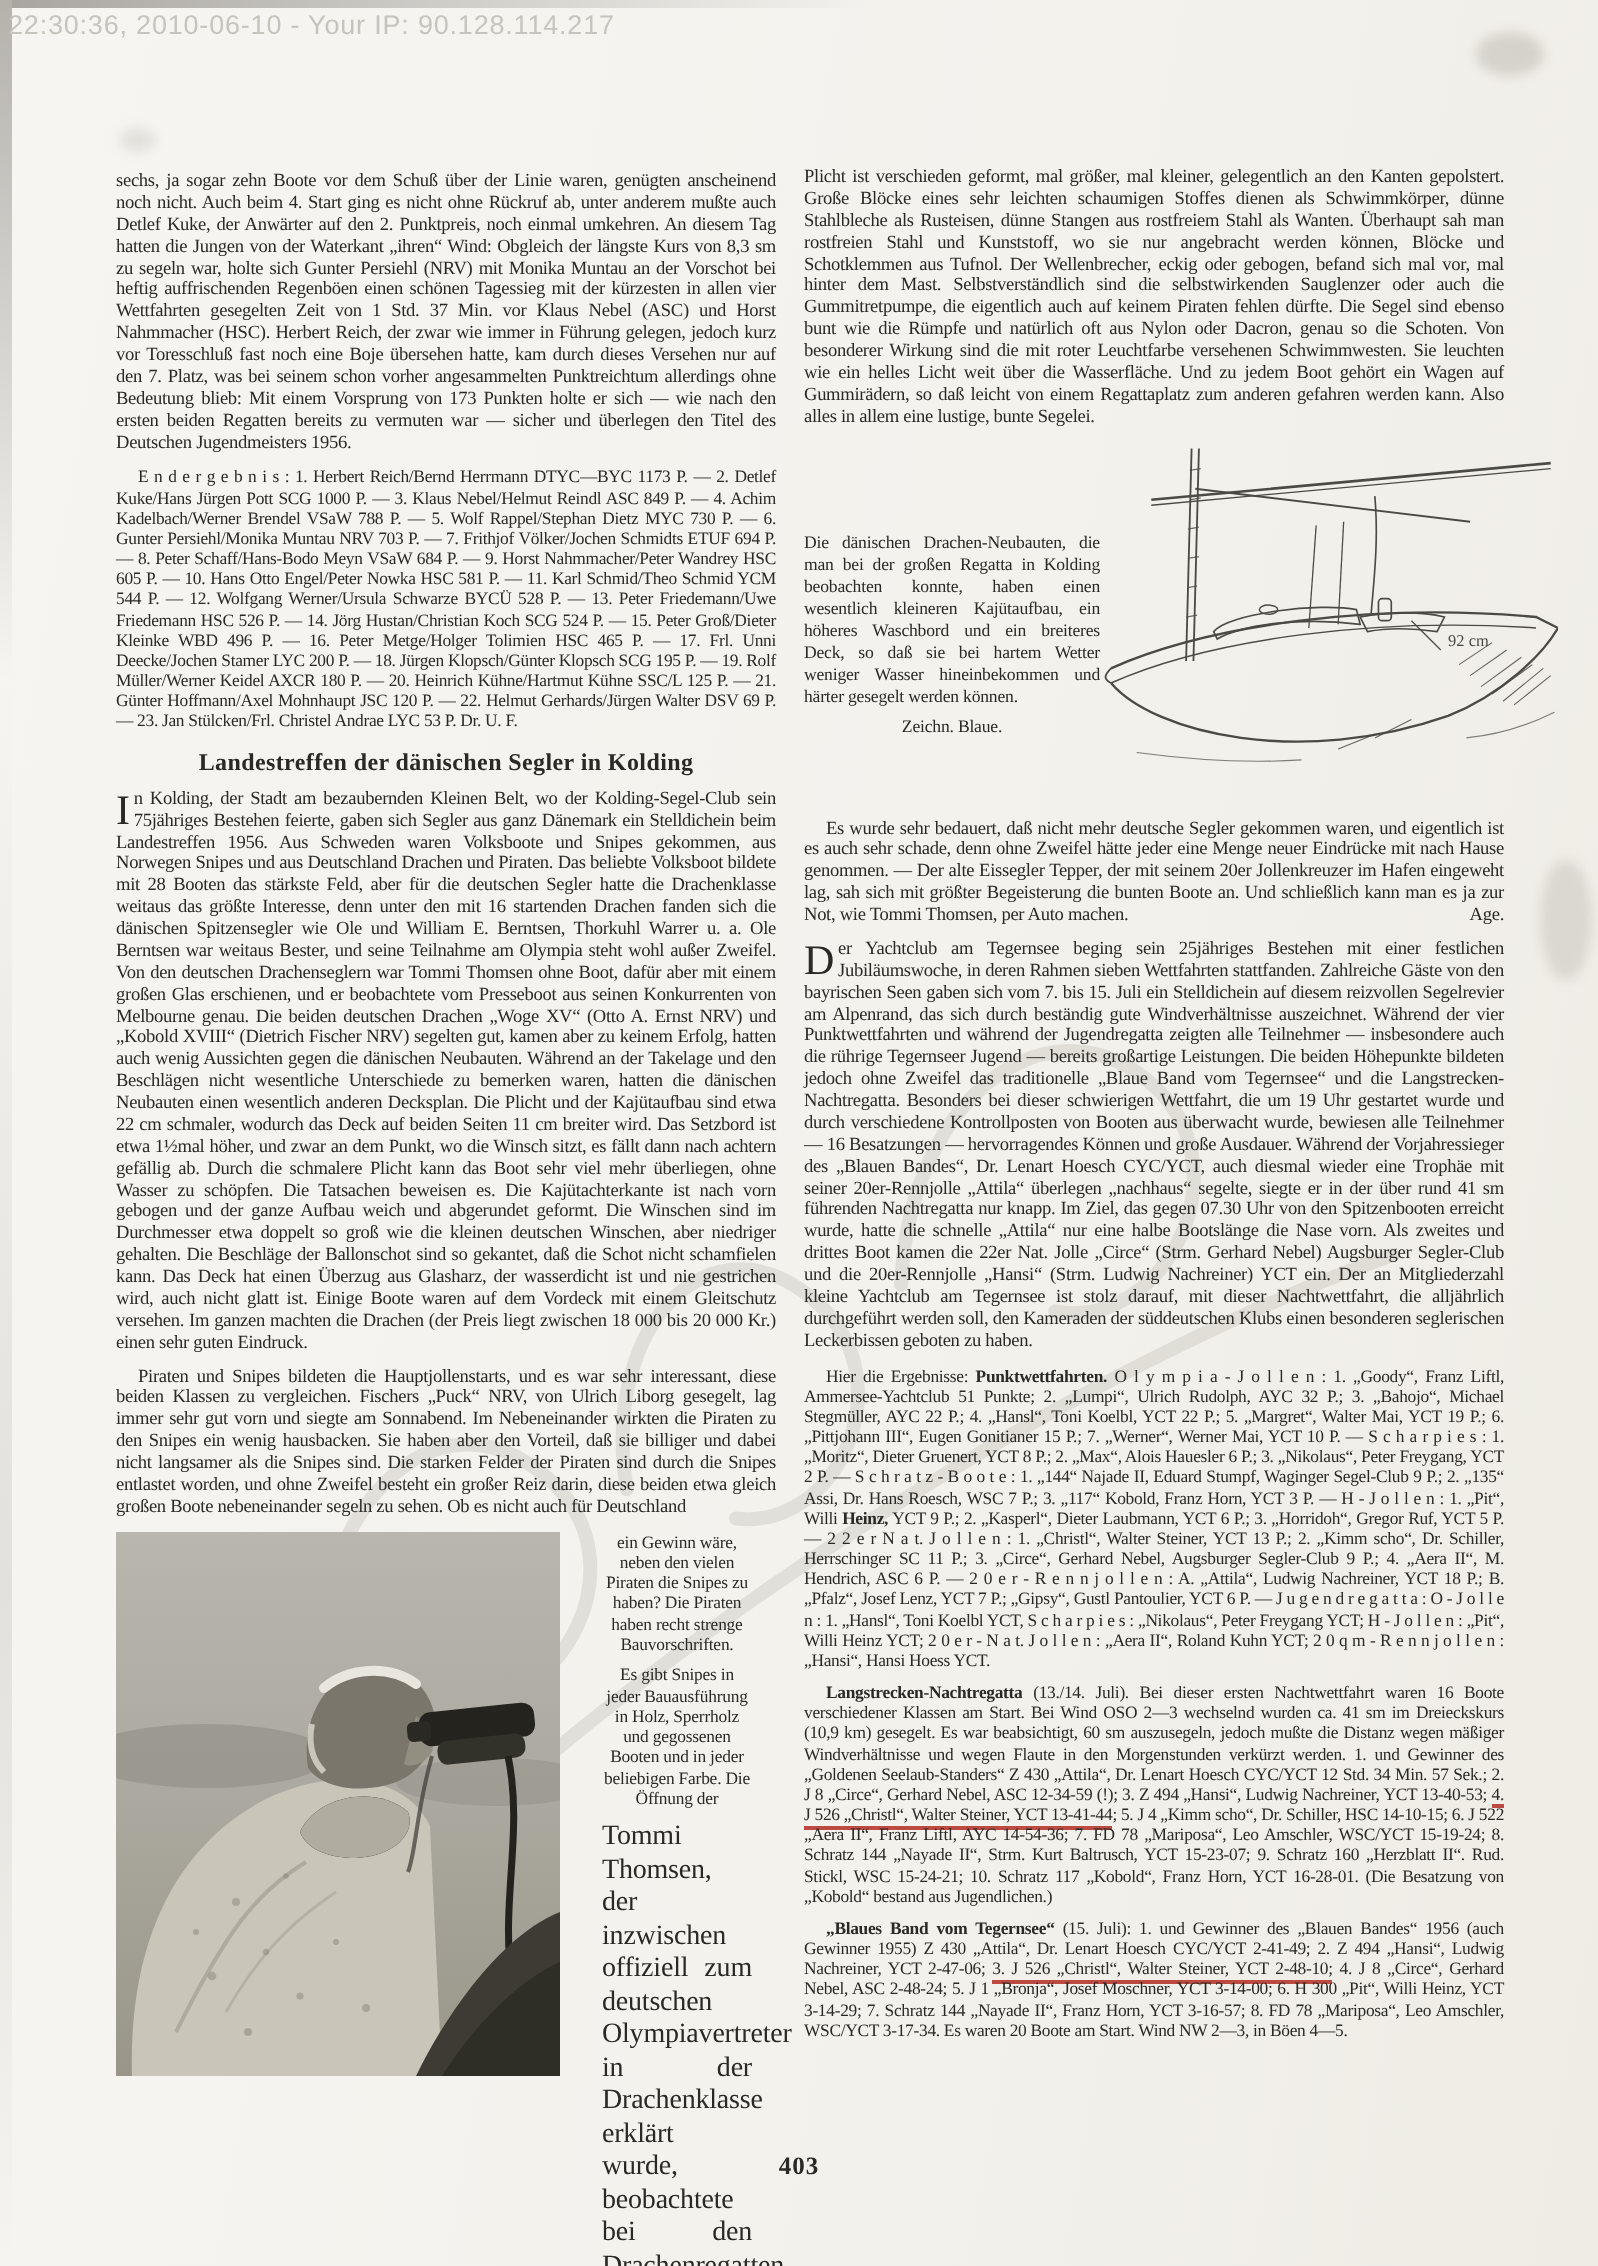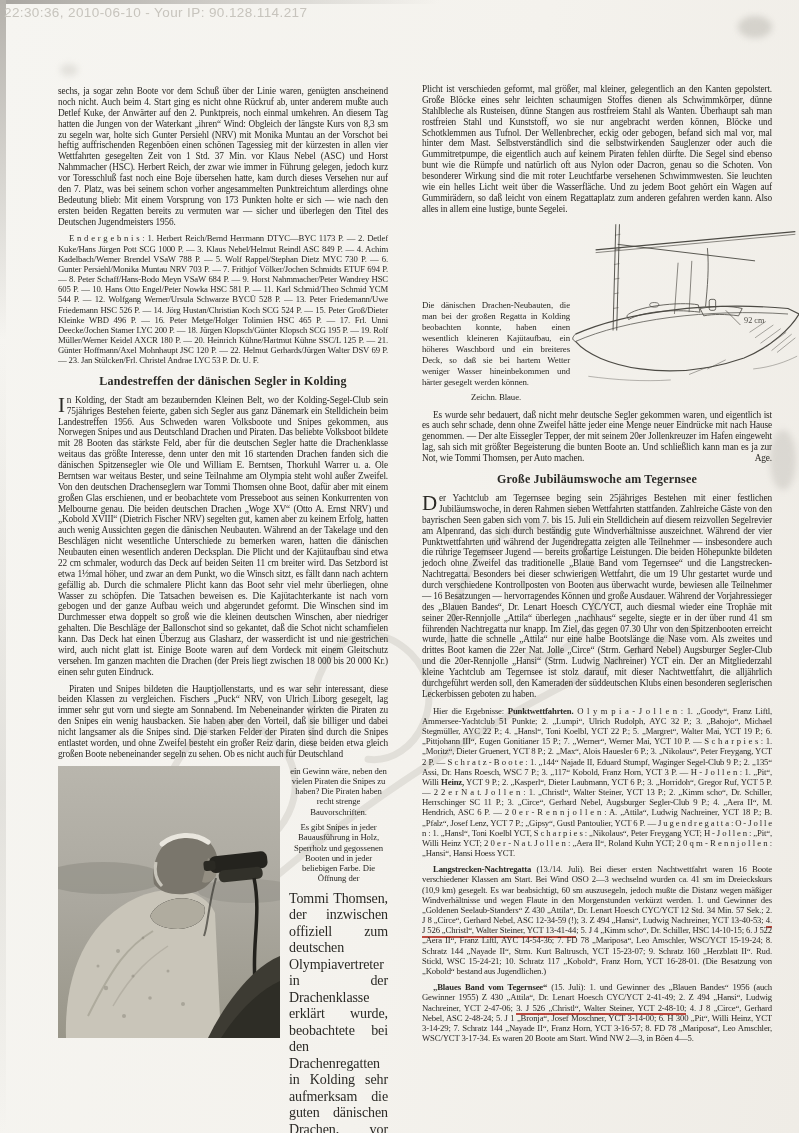--- a/index.html
+++ b/index.html
@@ -18,37 +18,37 @@
     background:linear-gradient(90deg,#a8a5a0,rgba(200,198,193,.0) 55%);}
   .edge-left{position:absolute;top:0;left:0;width:6px;height:100%;
     background:linear-gradient(180deg,#b5b2ac,rgba(220,218,212,0) 30%,rgba(190,188,182,.35) 70%,rgba(220,218,212,0));}
   .stamp{
     position:absolute;top:5px;left:4px;
     font-family:"Liberation Sans","DejaVu Sans",sans-serif;
     font-size:13.5px;color:#c7c4bd;letter-spacing:.4px;white-space:nowrap;
   }
   .col{position:absolute;text-align:justify}
   .col-left{left:58px;top:86px;width:330px}
-  .col-right{left:422px;top:84px;width:350px}
+  .col-right{left:402px;top:84px;width:350px}
   p.body{font-size:9.3px;line-height:1.17;letter-spacing:-.15px;margin:0 0 6px;}
   p.small{font-size:8.7px;line-height:1.17}
   .indent{text-indent:11px}
   h2{font-size:12px;line-height:1.1;text-align:center;font-weight:700;
      margin:9px 0 7px;letter-spacing:.2px;text-indent:0}
   .dropcap{float:left;font-size:21px;line-height:.8;padding:2px 2px 0 0}
   .sig{float:right;padding-left:8px}
   .red-underline{border-bottom:2px solid rgba(178,45,34,.85);padding-bottom:.5px}
   .photo-row{display:flex;gap:9px;margin-top:4px}
   .photo{width:222px;height:272px;flex:0 0 auto;display:block}
   .narrow{flex:1;min-width:0;font-size:8.7px;line-height:1.18;letter-spacing:-.1px;text-align:justify}
-  .narrow p{margin:0 0 5px}
+  .narrow p{margin:0 12px 5px}
   .narrow .caption{font-size:14px;margin-top:7px}
   .credit{text-align:center}
   .center{text-align:center}
-  .sketch-row{display:flex;margin:2px -27px 3px 0;align-items:flex-end}
+  .sketch-row{display:flex;margin:2px -27px 3px 0;align-items:center}
   .sketch-caption{width:148px;flex:0 0 auto;font-size:8.8px;line-height:1.25;
      letter-spacing:-.1px;text-align:justify;padding-top:12px}
   .sketch-caption p{margin:0 0 4px}
   .sketch-art{flex:1;display:block}
   .pagenum{position:absolute;left:0;width:799px;top:1076px;text-align:center;
      font-size:12.5px;font-weight:700;letter-spacing:.5px}
   .watermark{position:absolute;left:30px;top:380px;pointer-events:none;opacity:.55}
   .blotch{position:absolute;border-radius:50%;filter:blur(3px)}
   .b1{left:738px;top:16px;width:34px;height:22px;background:rgba(160,157,150,.35)}
   .b2{left:770px;top:430px;width:26px;height:60px;background:rgba(170,167,160,.30)}
@@ -204,22 +204,22 @@
 
           <path d="M20,168 C50,172 80,174 110,172" stroke-width="0.6" opacity="0.7"></path>
           <path d="M200,160 C220,158 236,152 248,146" stroke-width="0.6" opacity="0.7"></path>
         </g>
         <text x="190" y="110" font-size="9" fill="#4c4a44" font-family="Liberation Serif, serif">92 cm</text>
       </svg>
     </div>
 
     <p class="body indent"><span>Es wurde sehr bedauert, daß nicht mehr deutsche Segler gekommen waren, und eigentlich ist es auch sehr schade, denn ohne Zweifel hätte jeder eine Menge neuer Eindrücke mit nach Hause genommen. — Der alte Eissegler Tepper, der mit seinem 20er Jollenkreuzer im Hafen eingeweht lag, sah sich mit größter Begeisterung die bunten Boote an. Und schließlich kann man es ja zur Not, wie Tommi Thomsen, per Auto machen.</span><span class="sig">Age.</span></p>
 
-    <h2>Große Jubiläumswoche am Tegernsee</h2>
 
     <p class="body"><span class="dropcap">D</span><span>er Yachtclub am Tegernsee beging sein 25jähriges Bestehen mit einer festlichen Jubiläumswoche, in deren Rahmen sieben Wettfahrten stattfanden. Zahlreiche Gäste von den bayrischen Seen gaben sich vom 7. bis 15. Juli ein Stelldichein auf diesem reizvollen Segelrevier am Alpenrand, das sich durch beständig gute Windverhältnisse auszeichnet. Während der vier Punktwettfahrten und während der Jugendregatta zeigten alle Teilnehmer — insbesondere auch die rührige Tegernseer Jugend — bereits großartige Leistungen. Die beiden Höhepunkte bildeten jedoch ohne Zweifel das traditionelle „Blaue Band vom Tegernsee“ und die Langstrecken-Nachtregatta. Besonders bei dieser schwierigen Wettfahrt, die um 19 Uhr gestartet wurde und durch verschiedene Kontrollposten von Booten aus überwacht wurde, bewiesen alle Teilnehmer — 16 Besatzungen — hervorragendes Können und große Ausdauer. Während der Vorjahressieger des „Blauen Bandes“, Dr. Lenart Hoesch CYC/YCT, auch diesmal wieder eine Trophäe mit seiner 20er-Rennjolle „Attila“ überlegen „nachhaus“ segelte, siegte er in der über rund 41 sm führenden Nachtregatta nur knapp. Im Ziel, das gegen 07.30 Uhr von den Spitzenbooten erreicht wurde, hatte die schnelle „Attila“ nur eine halbe Bootslänge die Nase vorn. Als zweites und drittes Boot kamen die 22er Nat. Jolle „Circe“ (Strm. Gerhard Nebel) Augsburger Segler-Club und die 20er-Rennjolle „Hansi“ (Strm. Ludwig Nachreiner) YCT ein. Der an Mitgliederzahl kleine Yachtclub am Tegernsee ist stolz darauf, mit dieser Nachtwettfahrt, die alljährlich durchgeführt werden soll, den Kameraden der süddeutschen Klubs einen besonderen seglerischen Leckerbissen geboten zu haben.</span></p>
 
     <p class="body small indent"><span>Hier die Ergebnisse: </span><span style="font-weight: 700;">Punktwettfahrten.</span><span> O l y m p i a - J o l l e n :  1. „Goody“, Franz Liftl, Ammersee-Yachtclub 51 Punkte; 2. „Lumpi“, Ulrich Rudolph, AYC 32 P.; 3. „Bahojo“, Michael Stegmüller, AYC 22 P.; 4. „Hansl“, Toni Koelbl, YCT 22 P.; 5. „Margret“, Walter Mai, YCT 19 P.; 6. „Pittjohann III“, Eugen Gonitianer 15 P.; 7. „Werner“, Werner Mai, YCT 10 P. — S c h a r p i e s :  1. „Moritz“, Dieter Gruenert, YCT 8 P.; 2. „Max“, Alois Hauesler 6 P.; 3. „Nikolaus“, Peter Freygang, YCT 2 P. — S c h r a t z - B o o t e :  1. „144“ Najade II, Eduard Stumpf, Waginger Segel-Club 9 P.; 2. „135“ Assi, Dr. Hans Roesch, WSC 7 P.; 3. „117“ Kobold, Franz Horn, YCT 3 P. — H - J o l l e n :  1. „Pit“, Willi </span><span style="font-weight: 700;">Heinz,</span><span> YCT 9 P.; 2. „Kasperl“, Dieter Laubmann, YCT 6 P.; 3. „Horridoh“, Gregor Ruf, YCT 5 P. — 2 2 e r  N a t.  J o l l e n :  1. „Christl“, Walter Steiner, YCT 13 P.; 2. „Kimm scho“, Dr. Schiller, Herrschinger SC 11 P.; 3. „Circe“, Gerhard Nebel, Augsburger Segler-Club 9 P.; 4. „Aera II“, M. Hendrich, ASC 6 P. — 2 0 e r - R e n n j o l l e n :  A. „Attila“, Ludwig Nachreiner, YCT 18 P.; B. „Pfalz“, Josef Lenz, YCT 7 P.; „Gipsy“, Gustl Pantoulier, YCT 6 P. — J u g e n d r e g a t t a :  O - J o l l e n :  1. „Hansl“, Toni Koelbl YCT, S c h a r p i e s :  „Nikolaus“, Peter Freygang YCT; H - J o l l e n :  „Pit“, Willi Heinz YCT; 2 0 e r - N a t.  J o l l e n :  „Aera II“, Roland Kuhn YCT; 2 0 q m - R e n n j o l l e n :  „Hansi“, Hansi Hoess YCT.</span></p>
     <p class="body small indent"><span style="font-weight: 700;">Langstrecken-Nachtregatta</span><span> (13./14. Juli). Bei dieser ersten Nachtwettfahrt waren 16 Boote verschiedener Klassen am Start. Bei Wind OSO 2—3 wechselnd wurden ca. 41 sm im Dreieckskurs (10,9 km) gesegelt. Es war beabsichtigt, 60 sm auszusegeln, jedoch mußte die Distanz wegen mäßiger Windverhältnisse und wegen Flaute in den Morgenstunden verkürzt werden. 1. und Gewinner des „Goldenen Seelaub-Standers“ Z 430 „Attila“, Dr. Lenart Hoesch CYC/YCT 12 Std. 34 Min. 57 Sek.; 2. J 8 „Circe“, Gerhard Nebel, ASC 12-34-59 (!); 3. Z 494 „Hansi“, Ludwig Nachreiner, YCT 13-40-53; </span><span class="red-underline">4. J 526 „Christl“, Walter Steiner, YCT 13-41-44</span><span>; 5. J 4 „Kimm scho“, Dr. Schiller, HSC 14-10-15; 6. J 522 „Aera II“, Franz Liftl, AYC 14-54-36; 7. FD 78 „Mariposa“, Leo Amschler, WSC/YCT 15-19-24; 8. Schratz 144 „Nayade II“, Strm. Kurt Baltrusch, YCT 15-23-07; 9. Schratz 160 „Herzblatt II“. Rud. Stickl, WSC 15-24-21; 10. Schratz 117 „Kobold“, Franz Horn, YCT 16-28-01. (Die Besatzung von „Kobold“ bestand aus Jugendlichen.)</span></p>
     <p class="body small indent"><span style="font-weight: 700;">„Blaues Band vom Tegernsee“</span><span> (15. Juli): 1. und Gewinner des „Blauen Bandes“ 1956 (auch Gewinner 1955) Z 430 „Attila“, Dr. Lenart Hoesch CYC/YCT 2-41-49; 2. Z 494 „Hansi“, Ludwig Nachreiner, YCT 2-47-06; </span><span class="red-underline">3. J 526 „Christl“, Walter Steiner, YCT 2-48-10;</span><span> 4. J 8 „Circe“, Gerhard Nebel, ASC 2-48-24; 5. J 1 „Bronja“, Josef Moschner, YCT 3-14-00; 6. H 300 „Pit“, Willi Heinz, YCT 3-14-29; 7. Schratz 144 „Nayade II“, Franz Horn, YCT 3-16-57; 8. FD 78 „Mariposa“, Leo Amschler, WSC/YCT 3-17-34. Es waren 20 Boote am Start. Wind NW 2—3, in Böen 4—5.</span></p>
   </div>
 
+  <div class="pagenum">403</div>
 </div>
 
 </body></html>

